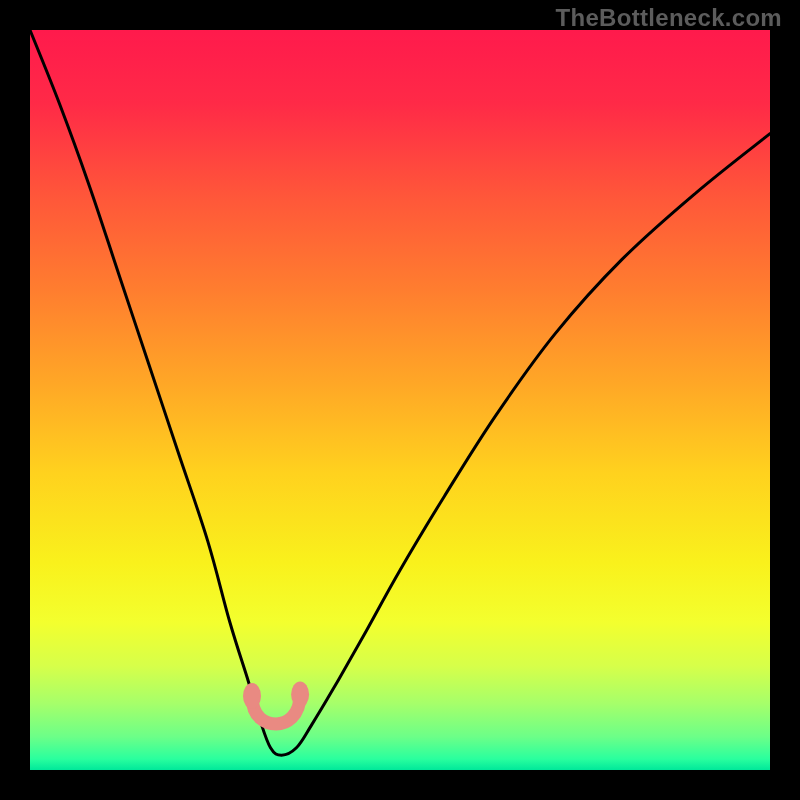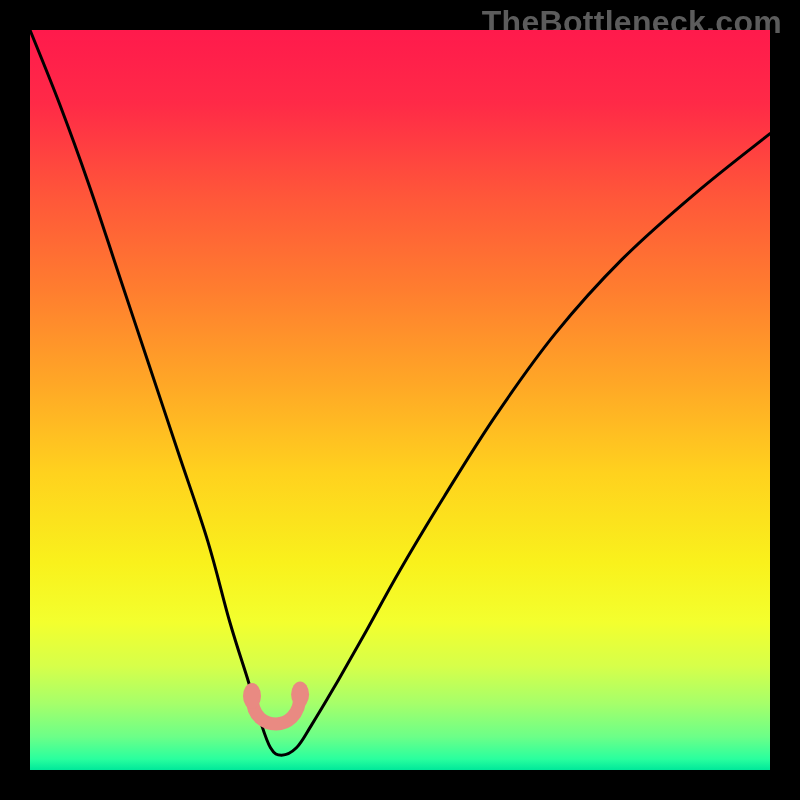--- a/index.html
+++ b/index.html
@@ -23,21 +23,21 @@
     left: 30px;
     top: 30px;
     width: 740px;
     height: 740px;
   }
   .watermark {
     position: absolute;
     top: 4px;
     right: 18px;
     font-family: Arial, Helvetica, sans-serif;
-    font-size: 32px;
+    font-size: 24px;
     font-weight: 600;
     color: #5c5c5c;
     letter-spacing: 0.3px;
   }
   svg.curve {
     position: absolute;
     left: 0;
     top: 0;
     width: 740px;
     height: 740px;

